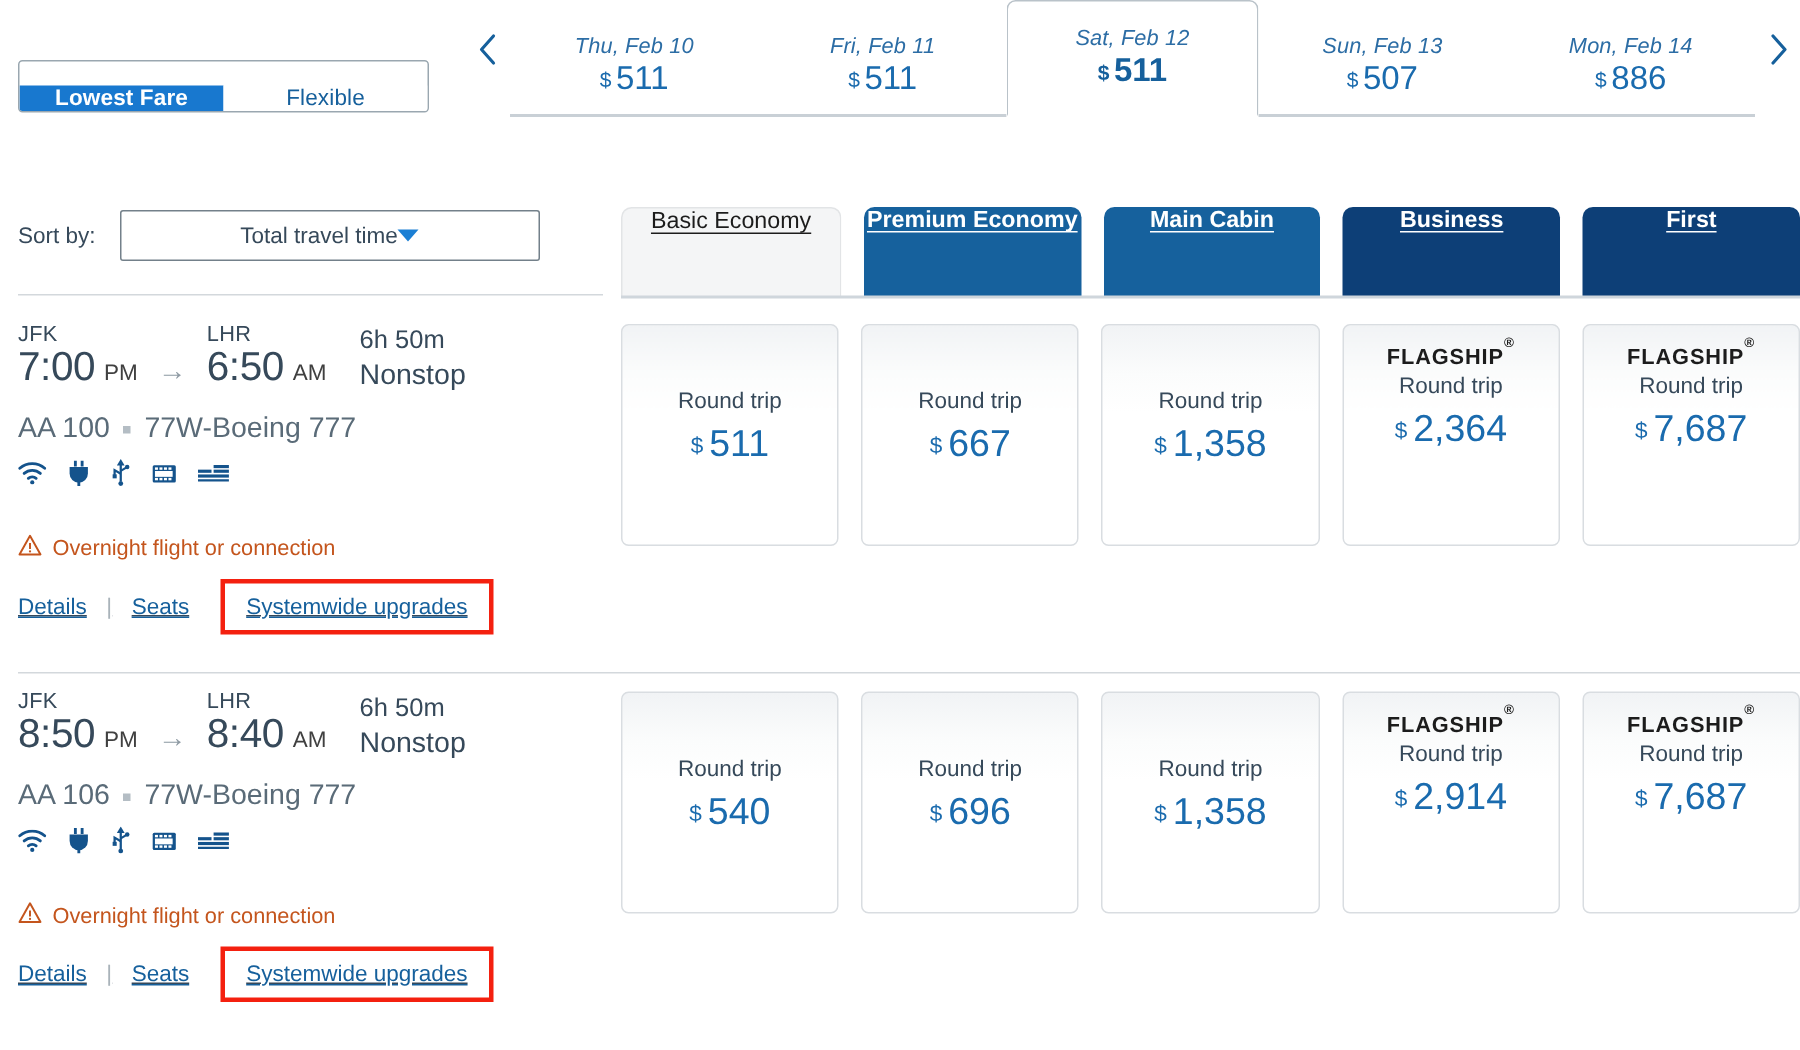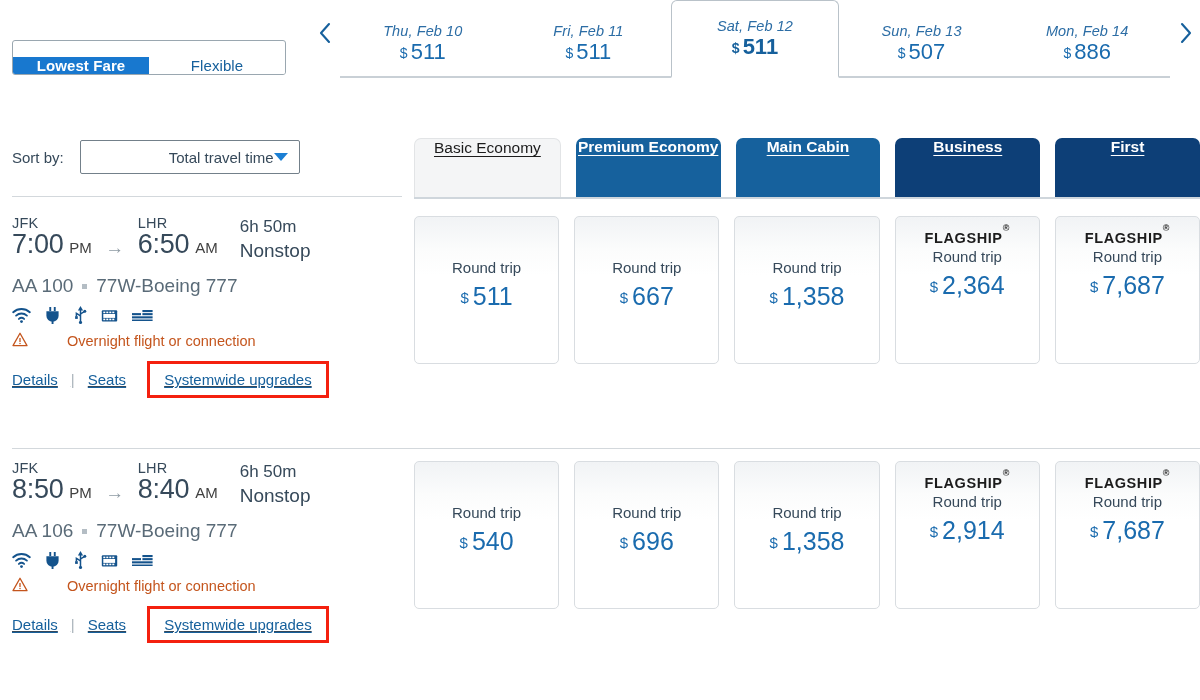--- a/index.html
+++ b/index.html
@@ -86,23 +86,23 @@
   }
   .date-tab.selected .dprice { font-weight: 700; color:#16609c;}
 
   
   .headerrow {
     position: absolute; left:0; top: 96px; width: 1200px; height: 105px;
   }
   .sortwrap { position:absolute; left: 12px; top: 44px; display:flex; align-items:center; }
   .sortlabel { font-size: 15px; color:#36495a; margin-right: 16px; }
   .sortselect {
-    width: 220px; height: 34px;
+    width: 280px; height: 34px;
     border: 1px solid #73808a; background:#fff; border-radius: 2px;
-    display:flex; align-items:center; justify-content:flex-end;
+    display:flex; align-items:center; justify-content:center;
     padding: 0 11px; cursor:pointer;
   }
   .sortselect .sv { font-size: 15px; color:#36495a; }
   .caret {
     width:0;height:0;border-left:7px solid transparent;border-right:7px solid transparent;
     border-top:8px solid #1b7fd4;
   }
   .hr-sort { position:absolute; left:12px; top: 100px; width: 390px; height:1px; background:#d3d8dc; }
 
   .cabins {
@@ -144,21 +144,21 @@
   .dur-block { margin-left: 22px; padding-top: 2px; }
   .dur { font-size:17px; color:#36495a; }
   .stops { font-size:19px; color:#36495a; margin-top:3px;}
 
   .fnum { margin-top: 13px; font-size: 19px; color:#5a6b78; display:flex; align-items:center; }
   .fnum .dot { width:5px;height:5px;background:#b4bdc4;display:inline-block;margin:0 9px; }
 
   .amenities { margin-top: 9px; display:flex; align-items:center; gap: 14px; }
   .amenities svg { display:block; }
 
-  .warn { margin-top: 8px; display:flex; align-items:center; color:#c4551d; font-size:14.5px;gap:32px; }
+  .warn { margin-top: 32px; display:flex; align-items:center; color:#c4551d; font-size:14.5px; }
   .warn svg { margin-right: 7px; }
 
   .links { margin-top: 11px; display:flex; align-items:center; position:relative;text-decoration:underline; }
   .links a { color:#16609c; font-size:15px; text-decoration: underline; text-underline-offset: 2px; cursor:pointer;}
   .links .pipe { color:#a9b3ba; margin: 0 13px; font-size:15px;}
   .hl-box {
     border: 3px solid #f4200f;
     padding: 7px 14px;
     margin-left: 21px;
     display:inline-flex; align-items:center;

